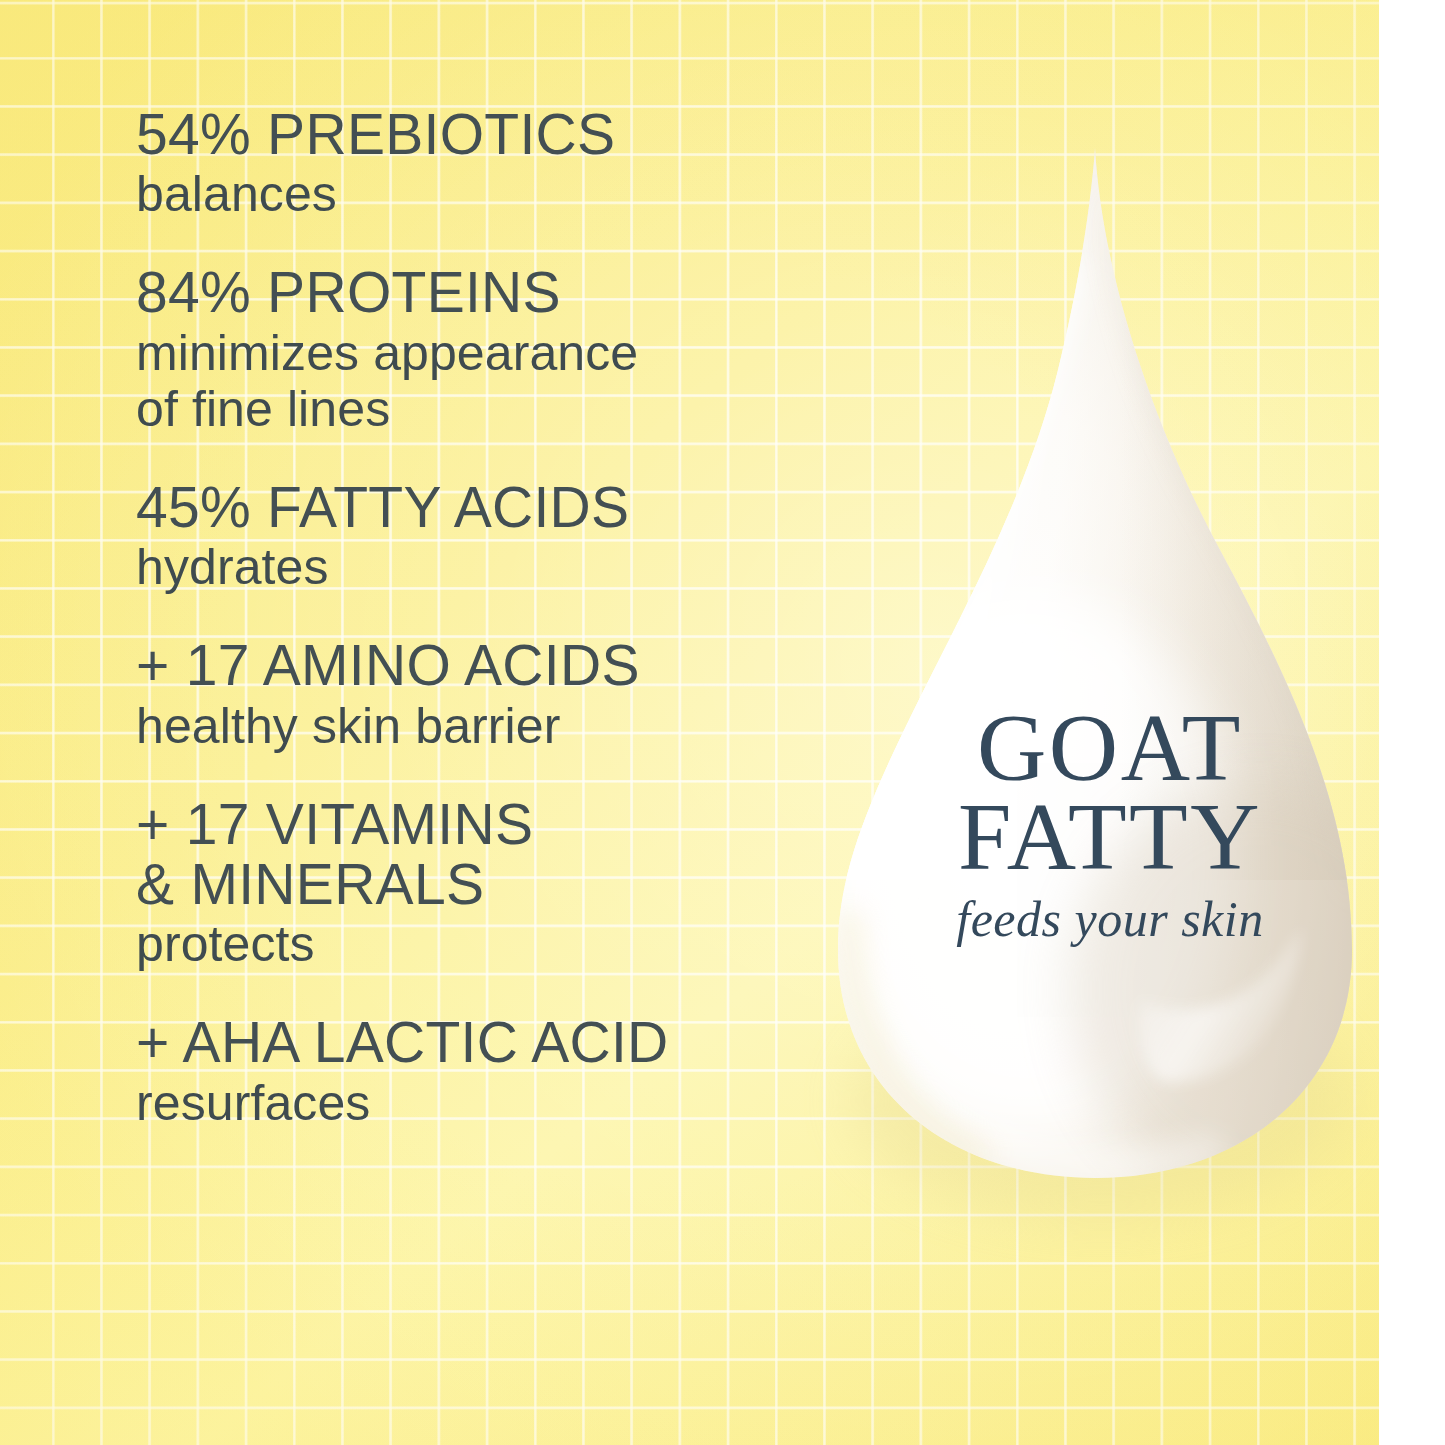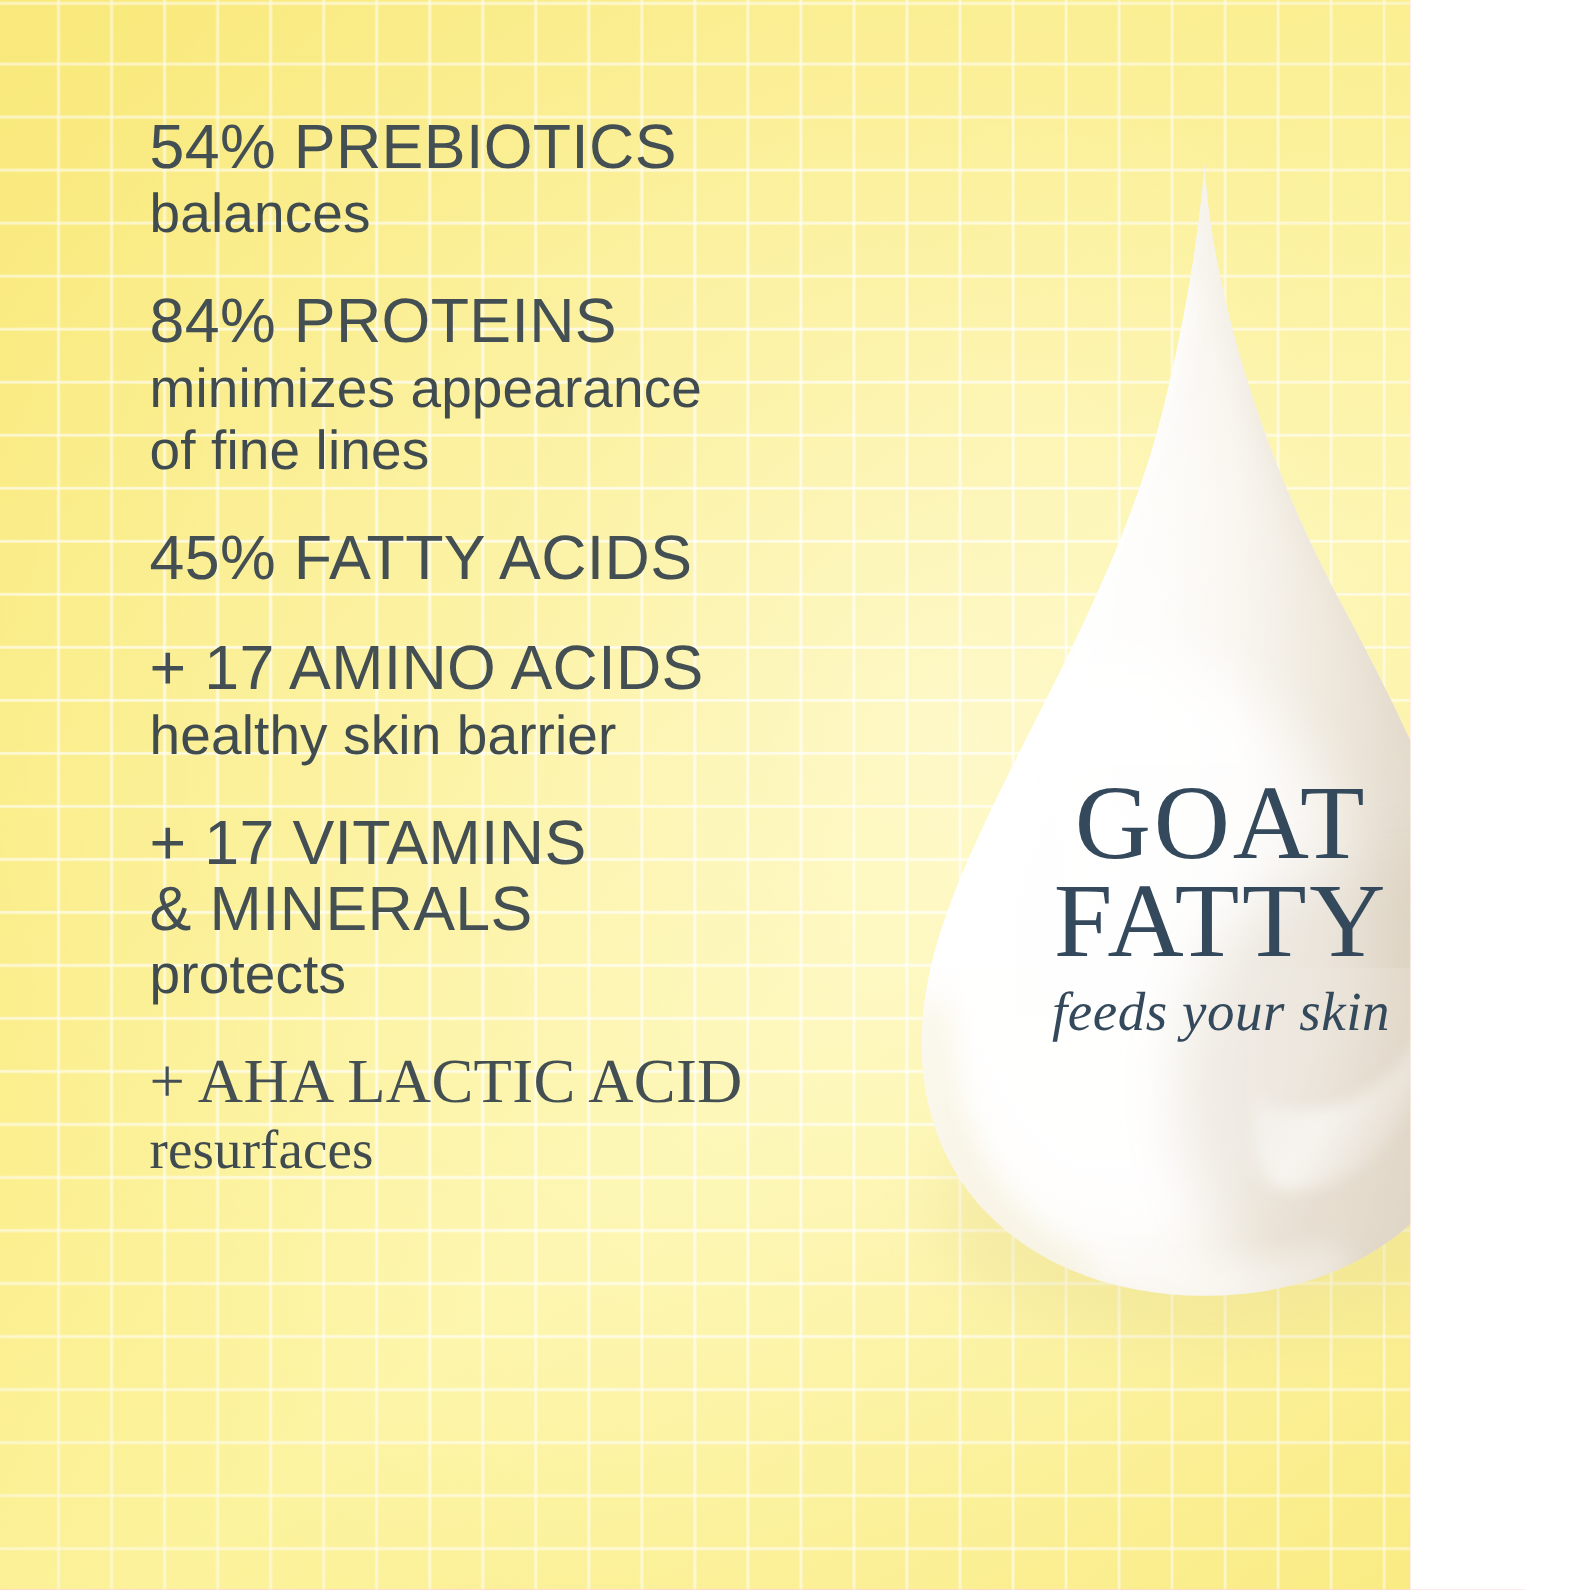--- a/index.html
+++ b/index.html
@@ -3,24 +3,24 @@
 <meta charset="utf-8">
 <title>Goat Milk Ingredient Infographic</title>
 <style>
   html, body {
     margin: 0;
     padding: 0;
     background: #ffffff;
   }
   #stage {
     position: relative;
-    width: 1282px;
+    width: 1379px;
     height: 1445px;
     overflow: hidden;
-    background-color: #fca5a5;
+    background-color: #f97316;
     font-family: "Liberation Sans", sans-serif;
   }
 
   
   #bg-base {
     position: absolute;
     inset: 0;
     background:
       radial-gradient(ellipse 120% 110% at 68% 46%, rgba(255,255,255,0.42) 0%, rgba(255,255,255,0.16) 34%, rgba(255,255,255,0.00) 62%),
       linear-gradient(140deg, #f9ea80 0%, #fbef8f 38%, #fdf5a6 62%, #faec84 100%);
@@ -55,21 +55,21 @@
   }
 
   
   #ingredient-list {
     position: absolute;
     left: 136px;
     top: 104px;
     width: 700px;
   }
   .ing-block { margin-bottom: 40px; }
-  .ing-block:last-child { margin-bottom: 0; font-family: Liberation Serif, serif; }
+  .ing-block:last-child { margin-bottom: 0; }
 
   .ing-head {
     font-size: 57px;
     line-height: 1.06;
     font-weight: 400;
     letter-spacing: 0.3px;
     color: #434f53;
     white-space: pre-line;
     margin: 0 0 2px 0;
   }
@@ -145,20 +145,21 @@
     </div>
 
     <div class="ing-block">
       <p class="ing-head">84% PROTEINS</p>
       <p class="ing-sub">minimizes appearance
 of fine lines</p>
     </div>
 
     <div class="ing-block">
       <p class="ing-head">45% FATTY ACIDS</p>
+      <p class="ing-sub">hydrates</p>
     </div>
 
     <div class="ing-block">
       <p class="ing-head">+ 17 AMINO ACIDS</p>
       <p class="ing-sub">healthy skin barrier</p>
     </div>
 
     <div class="ing-block">
       <p class="ing-head">+ 17 VITAMINS
 &amp; MINERALS</p>

